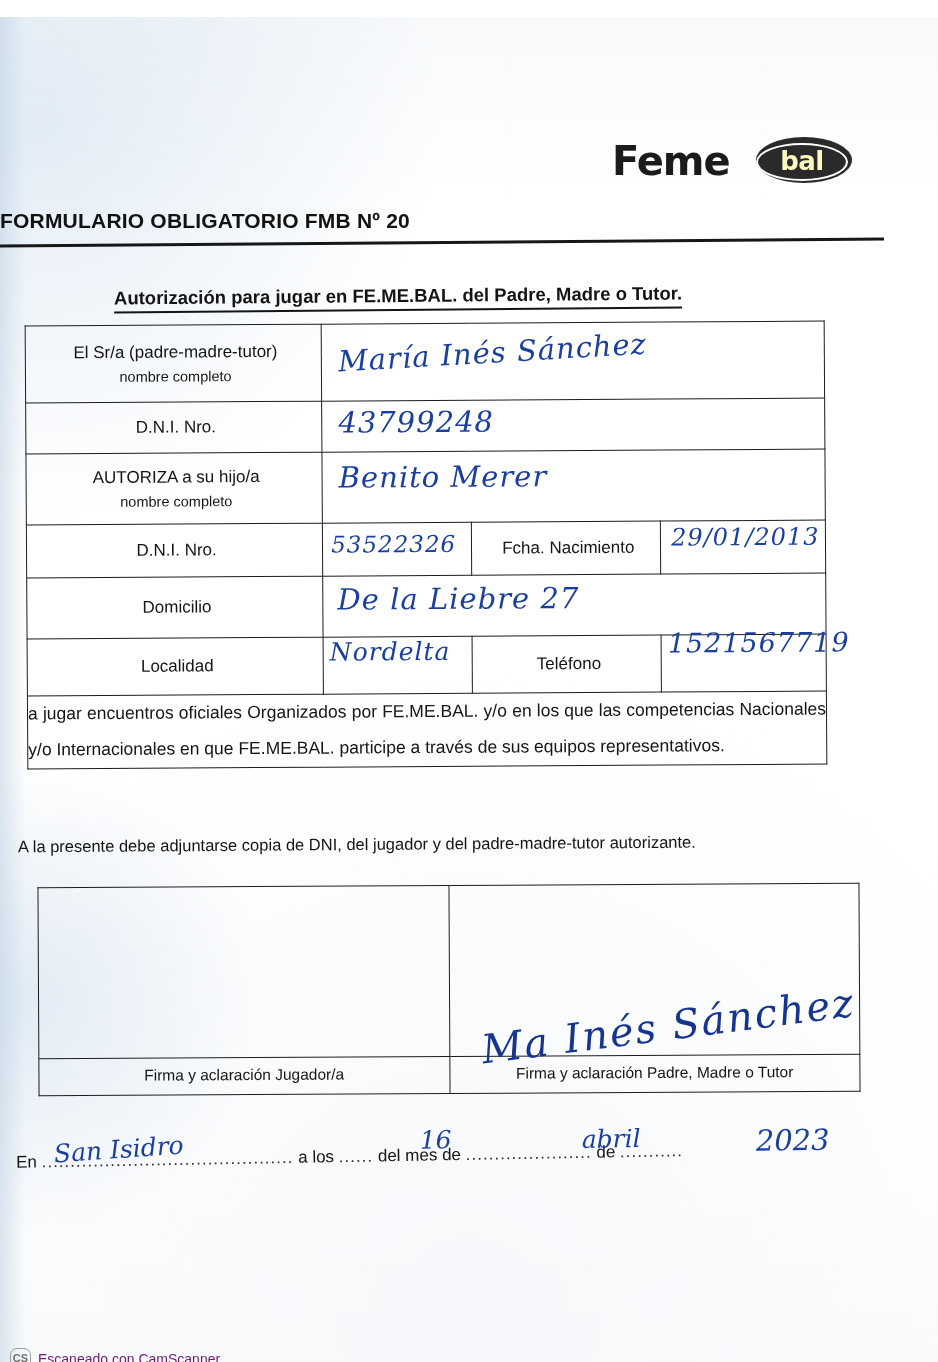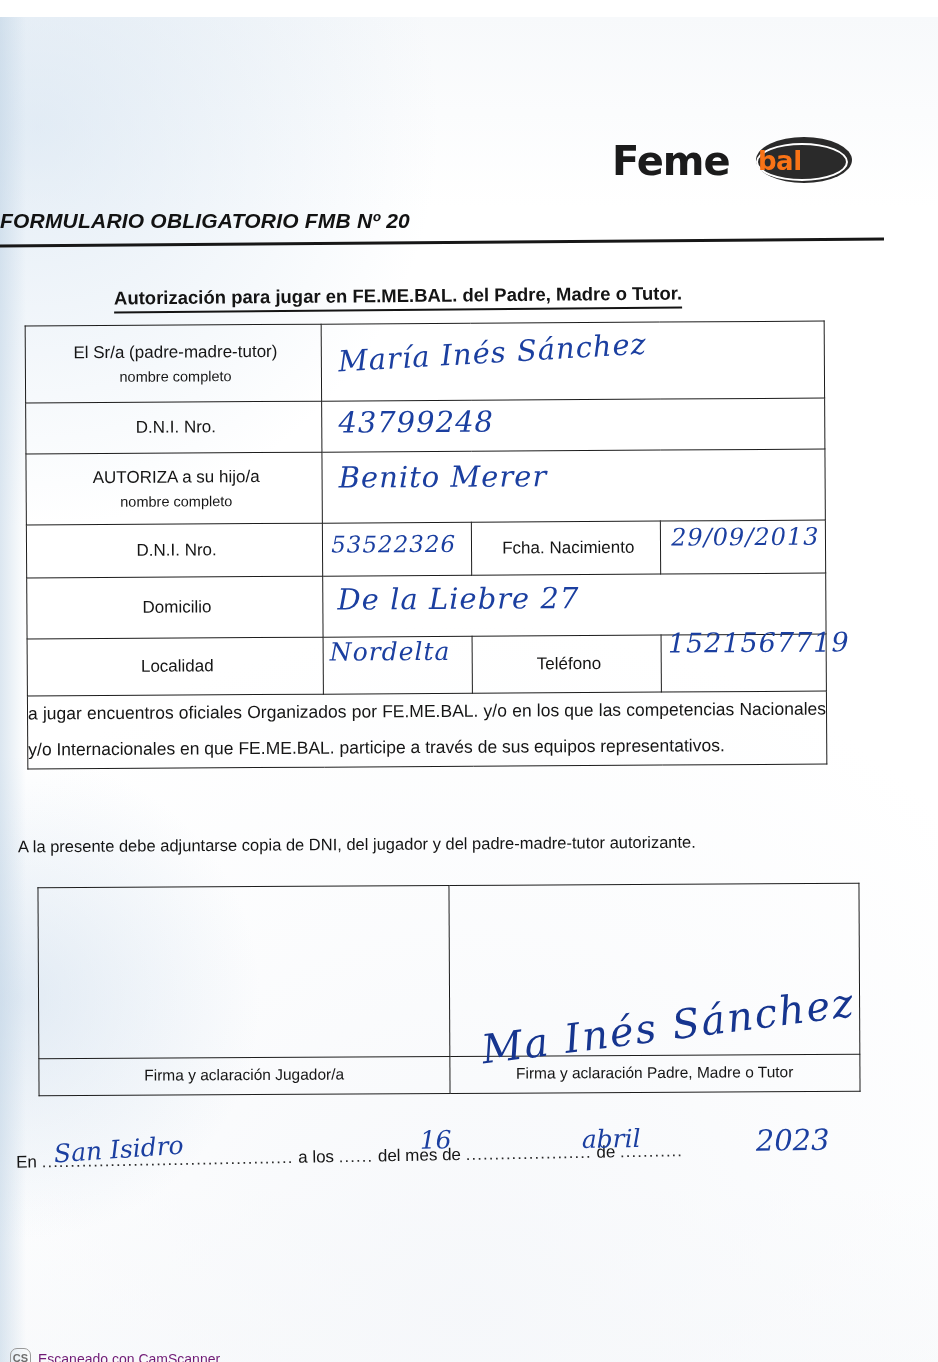--- a/index.html
+++ b/index.html
@@ -62,34 +62,34 @@
     background: #2a2a2a;
   }
   .logo-blob-inner {
     position: absolute;
     right: 4px;
     top: 6px;
     width: 88px;
     height: 34px;
     border-radius: 50%/50%;
     border: 2px solid #ffffff;
-    color: #f97316;
+    color: #fef9c3;
     font-family: "DejaVu Sans", sans-serif;
     font-size: 26px;
     font-weight: 600;
+    text-align: center;
     line-height: 32px;
     letter-spacing: -0.5px;
   }
 
   
   .form-number {
     position: absolute;
     top: 192px;
     left: 0px;
-    font-style: italic;
     font-weight: bold;
     font-size: 21px;
     color: #121212;
     letter-spacing: 0.2px;
   }
   .header-rule {
     position: absolute;
     left: 0px;
     top: 224px;
     width: 884px;
@@ -308,21 +308,21 @@
       <td>
         <div class="lbl">D.N.I. Nro.</div>
       </td>
       <td class="cell-fill" style="width:152px; height:52px;border-radius:23px;">
         <span class="hand b" style="left:8px; top:8px; font-size:23px;">53522326</span>
       </td>
       <td style="width:190px;">
         <div class="lbl">Fcha. Nacimiento</div>
       </td>
       <td class="cell-fill" style="width:168px; height:52px;">
-        <span class="hand b" style="left:10px; top:2px; font-size:24px;">29/09/2013</span>
+        <span class="hand b" style="left:10px; top:2px; font-size:24px;">29/01/2013</span>
       </td>
     </tr>
     <tr>
       <td>
         <div class="lbl">Domicilio</div>
       </td>
       <td colspan="3" class="cell-fill" style="height:60px;">
         <span class="hand" style="left:14px; top:6px;">De la Liebre 27</span>
       </td>
     </tr>

